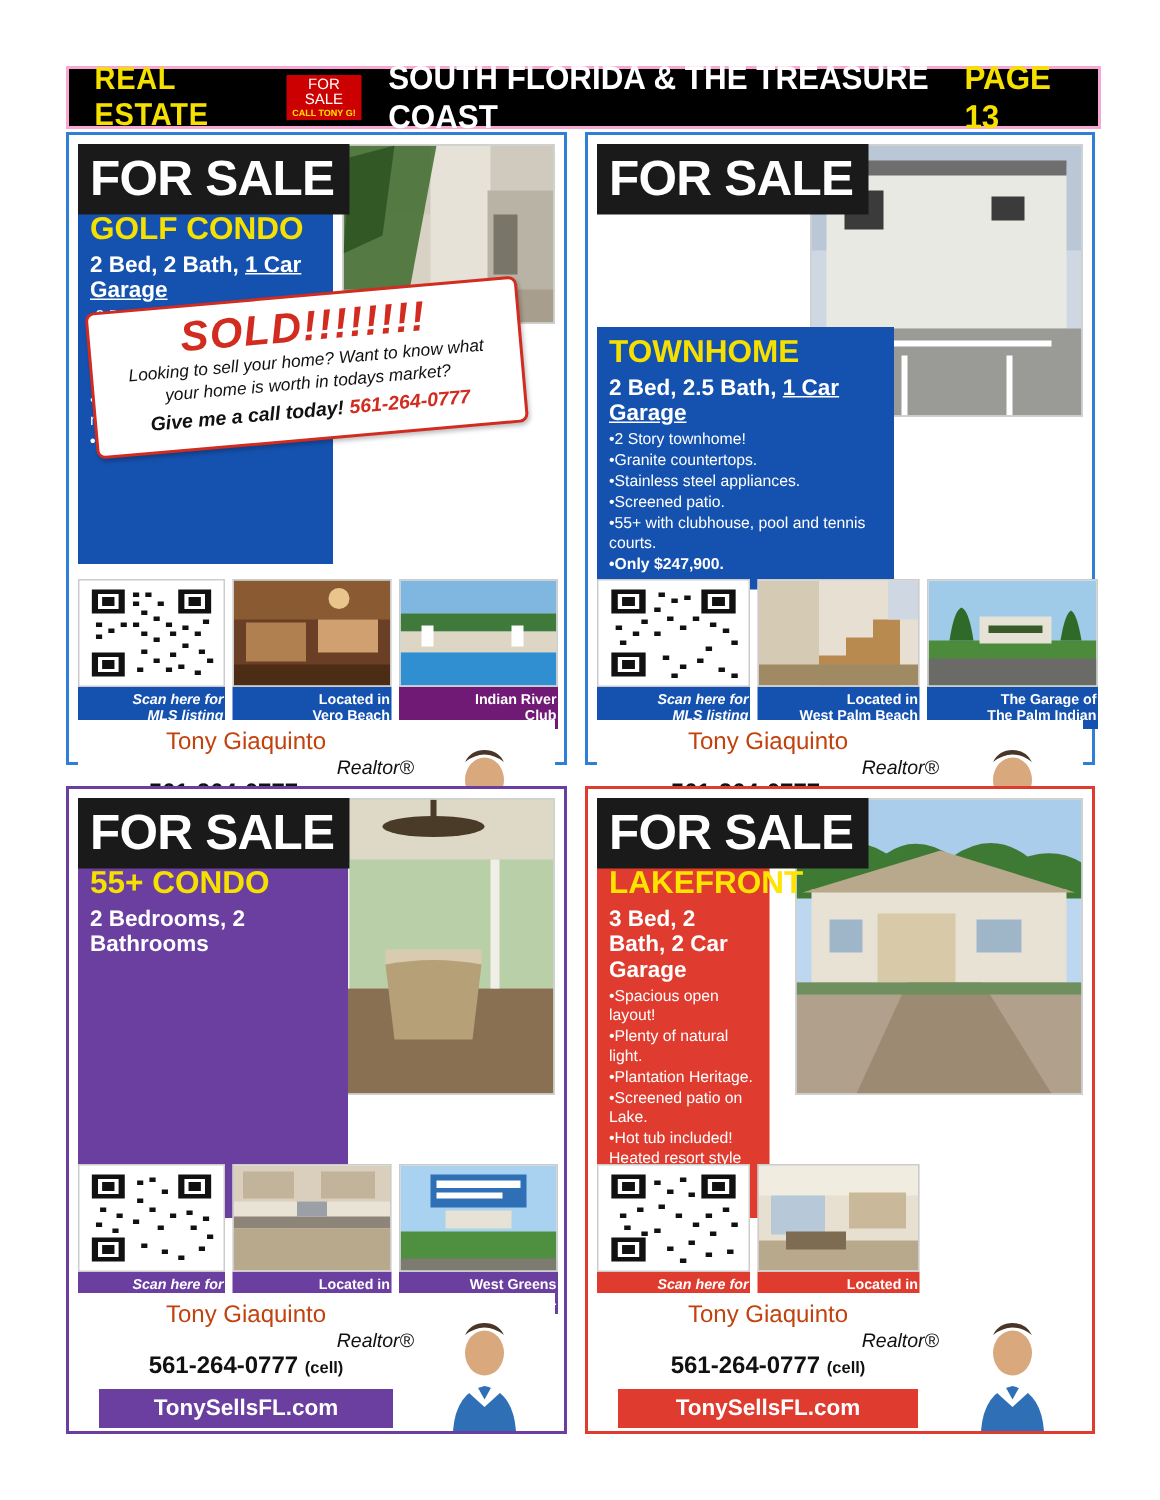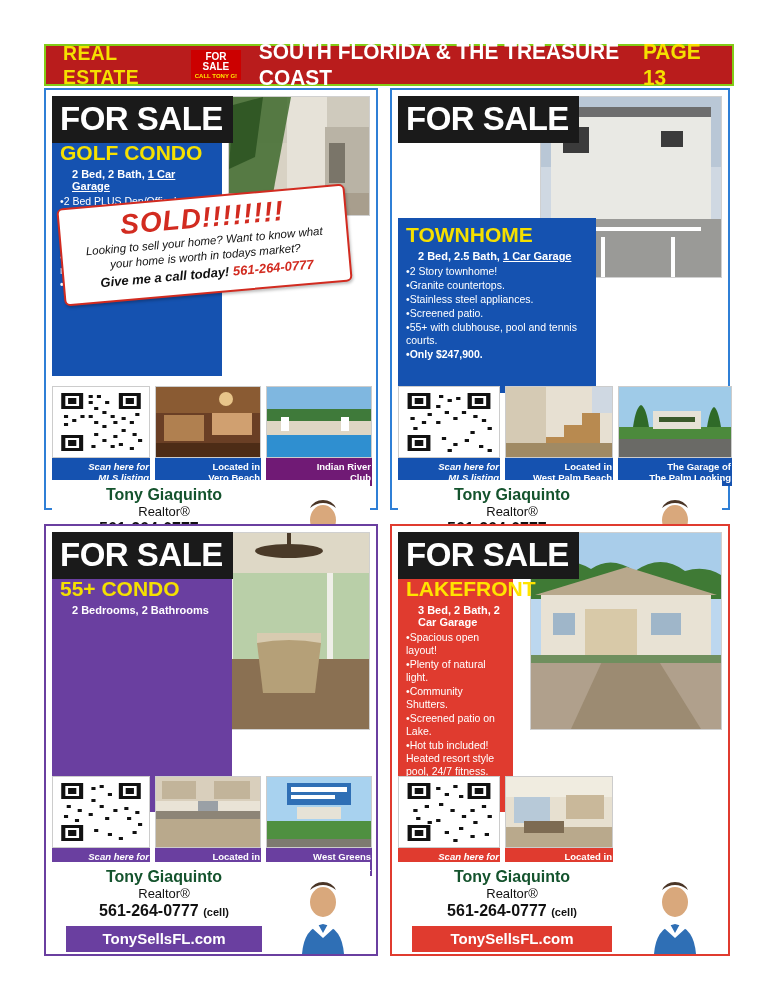--- a/index.html
+++ b/index.html
@@ -8,34 +8,34 @@
     background:#ffffff;
     font-family:"Liberation Sans", sans-serif;
     position:relative;
     overflow:hidden;
   }
   .page{position:absolute;left:0;top:0;width:773px;height:1000px;}
 
   
   .banner{
     position:absolute;left:44px;top:44px;width:686px;height:38px;
-    background:#b91c1c;border:2px solid #84cc16;
+    background:#000000;border:2px solid #f9a8d4;
     display:flex;align-items:center;
   }
   .banner-left{
     color:#f5e000;font-weight:bold;font-size:21px;letter-spacing:.5px;
     margin-left:12px;font-family:"Liberation Sans", sans-serif;
     transform:scaleX(.92);
   }
   .banner-badge{
     width:58px;height:30px;background:#cc0000;margin:0 8px;
     display:flex;flex-direction:column;align-items:center;justify-content:center;
     line-height:1;
   }
-  .banner-badge .b1{color:#ffffff;font-size:10px;font-weight:bold;text-align:center;}
+  .banner-badge .b1{color:#ffffff;font-size:10px;font-weight:normal;text-align:center;}
   .banner-badge .b2{color:#ffe400;font-size:6px;font-weight:bold;margin-top:1px;}
   .banner-mid{
     color:#ffffff;font-weight:bold;font-size:22px;letter-spacing:0px;
     transform:scaleX(.95);
   }
   .banner-page{
     color:#f5e000;font-weight:bold;font-size:22px;margin-left:auto;margin-right:14px;
     transform:scaleX(.95);
   }
 
@@ -67,21 +67,21 @@
 
   
   .details{
     position:absolute;left:6px;box-sizing:border-box;
     color:#ffffff;padding:6px 8px 6px 8px;
   }
   .details .hl{
     font-size:21px;font-weight:bold;line-height:1;margin-bottom:5px;
   }
   .details .sub{
-    font-size:11px;font-weight:bold;margin-bottom:3px;margin-left:12px;
+    font-size:15px;font-weight:bold;margin-bottom:3px;
   }
   .details .sub u{text-decoration:underline;}
   .details ul{list-style:none;margin:0;padding:0;}
   .details li{font-size:10.5px;line-height:13px;margin-bottom:1px;}
   .details li:before{content:"\2022 ";}
   .details li.price{font-weight:bold;}
 
   .d1{top:46px;width:170px;height:240px;background:#1552b0;}
   .d1 .hl{color:#f5e000;}
   .d2{top:128px;width:198px;height:175px;background:#1552b0;}
@@ -97,22 +97,22 @@
   .thumb .img{border:1px solid #cccccc;overflow:hidden;position:relative;background:#e8e8e8;}
   .thumb .cap{
     color:#ffffff;font-size:9.5px;font-weight:bold;text-align:right;
     line-height:11px;padding:3px 1px;
   }
   .thumb .cap.it{font-style:italic;}
   .qr{background:#ffffff;display:block;}
 
   
   .agent{position:absolute;box-sizing:border-box;background:#ffffff;}
-  .agent .name{font-size:16px;font-weight:bold;text-align:center;color:#14532d;line-height:18px;}
-  .agent .role{font-size:13px;text-align:center;color:#111;line-height:15px;}
+  .agent .name{font-size:16px;font-weight:normal;text-align:center;color:#c2410c;line-height:18px;}
+  .agent .role{font-size:13px;font-style:italic;text-align:right;color:#111;line-height:15px;}
   .agent .phone{font-size:16px;font-weight:bold;text-align:center;color:#111;line-height:19px;}
   .agent .phone span{font-size:11px;font-weight:bold;}
   .agent .web{
     color:#ffffff;font-weight:bold;font-size:15px;text-align:center;
     padding:4px 0 5px 0;margin-top:4px;
   }
   .headshot{
     position:absolute;bottom:0;right:4px;width:86px;height:76px;overflow:hidden;
   }
 
@@ -388,21 +388,21 @@
             <rect x="0" y="40" width="112" height="30" fill="#4c8a3c"></rect>
             <rect x="0" y="52" width="112" height="18" fill="#6a6a66"></rect>
             <rect x="34" y="24" width="48" height="18" fill="#e6e2d6"></rect>
             <rect x="40" y="30" width="36" height="5" fill="#3b5a2a"></rect>
             <path d="M14 40 q3 -20 8 -22 q5 2 8 22 Z" fill="#2f6a28"></path>
             <path d="M88 40 q3 -18 7 -20 q4 2 7 20 Z" fill="#2f6a28"></path>
           </svg>
         </div>
         <div class="cap" style="background:#1552b0;width:112px;">
           <span>The Garage of</span><br>
-          <span>The Palm Looking</span>
+          <span>The Palm Indian</span>
         </div>
       </div>
     </div>
 
     <div class="agent" style="left:6px;top:390px;width:324px;height:92px;">
       <div class="name" style="width:228px;margin-top:6px;">Tony Giaquinto</div>
       <div class="role" style="width:228px;">Realtor®</div>
       <div class="phone" style="width:228px;"><span style="font-size:16px">561-264-0777</span> <span>(cell)</span></div>
       <div class="web" style="background:#1552b0;width:200px;margin-left:14px;">TonySellsFL.com</div>
       <div class="headshot">
@@ -550,21 +550,21 @@
         <path d="M40 196 L74 122 L124 122 L170 196 Z" fill="#9c8b72"></path>
         <rect x="0" y="122" width="190" height="8" fill="#6f8f5e"></rect>
       </svg>
     </div>
     <div class="details d4">
       <div class="hl">LAKEFRONT</div>
       <div class="sub"><span>3 Bed, 2 Bath, 2 Car Garage</span><u></u></div>
       <ul>
         <li>Spacious open layout!</li>
         <li>Plenty of natural light.</li>
-        <li>Community Shutters.</li>
+        <li>Plantation Heritage.</li>
         <li>Screened patio on Lake.</li>
         <li>Hot tub included! Heated resort style pool, 24/7 fitness.</li>
         <li class="price">Only $443,600.</li>
       </ul>
     </div>
 
     <div class="thumbs" style="left:6px;top:250px;">
       <div class="thumb">
         <div class="img" style="width:100px;height:70px;">
           <svg class="qr" viewBox="0 0 70 70" width="100" height="70" preserveAspectRatio="none">

